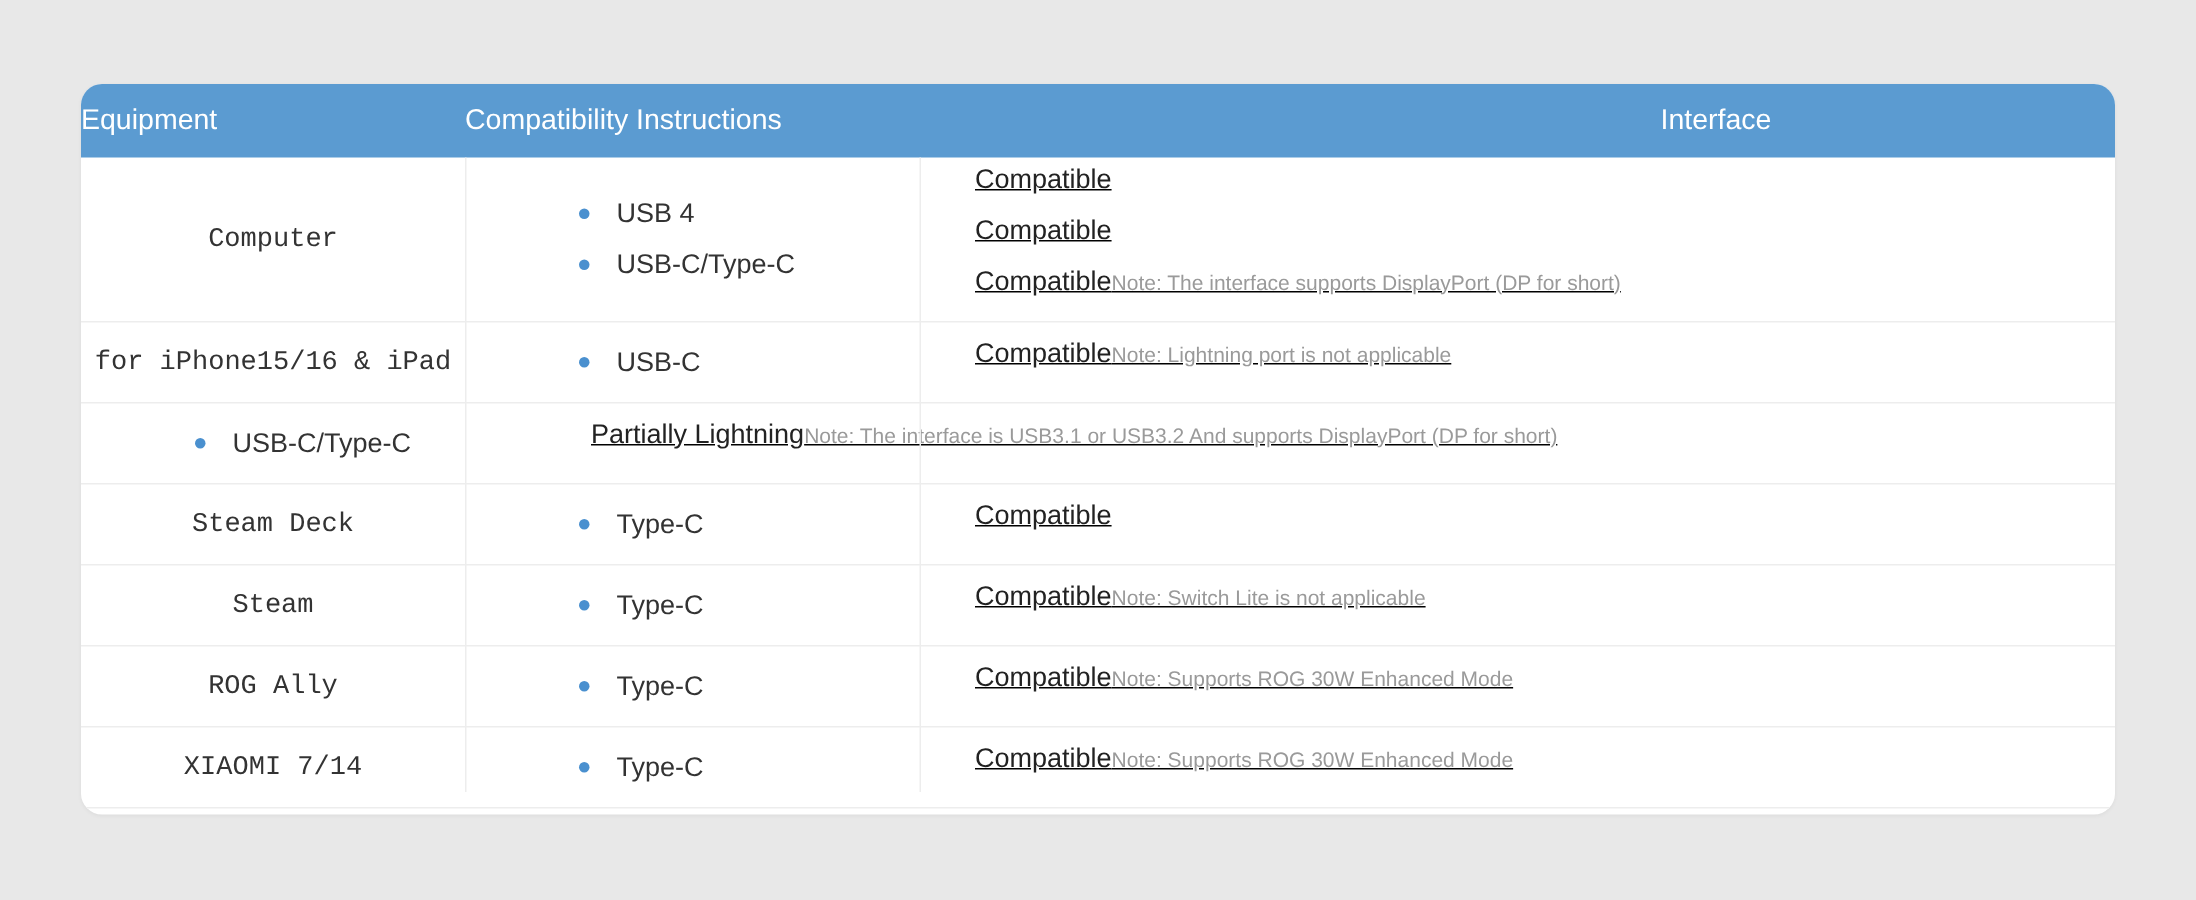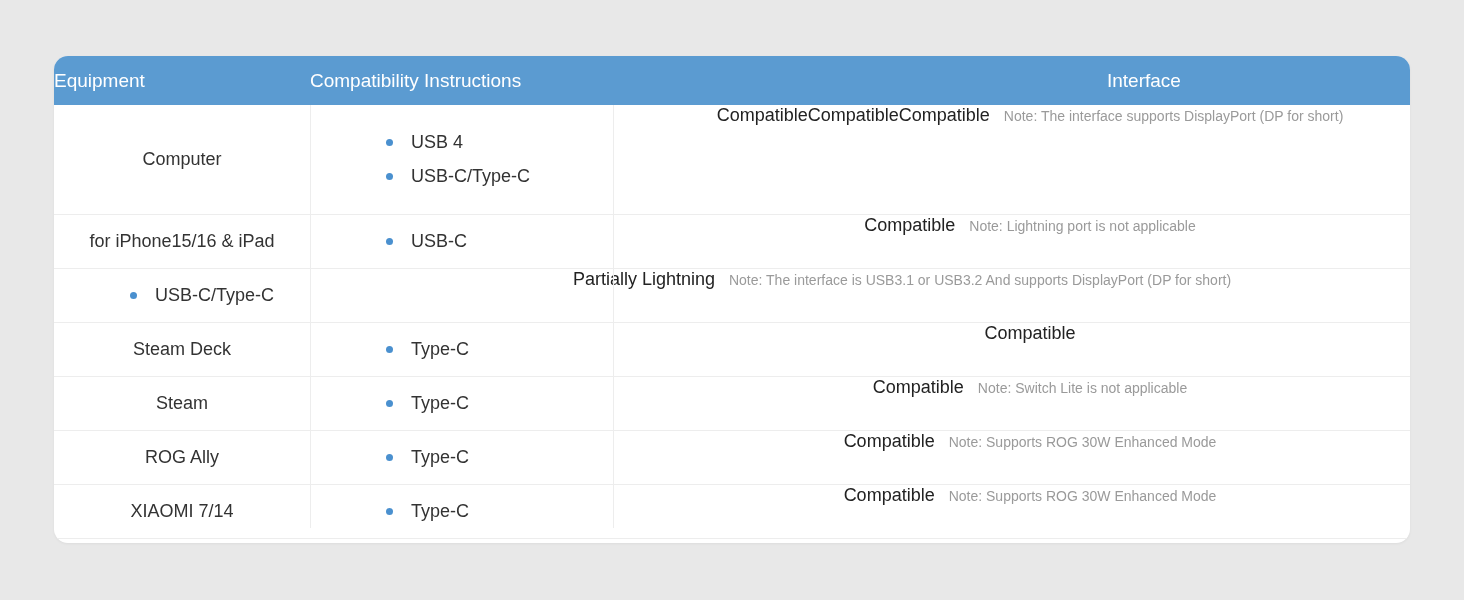--- a/index.html
+++ b/index.html
@@ -60,35 +60,38 @@
   .row.norm  { height: 54px; }
 
   .cell-equipment {
     width: 256px;
     display: flex;
     align-items: center;
     justify-content: center;
     font-size: 18px;
     color: #333333;
     box-sizing: border-box;
+    font-family: Liberation Mono, monospace;
   }
   .cell-interface {
     width: 303px;
     box-sizing: border-box;
     padding-left: 76px;
     display: flex;
     flex-direction: column;
     justify-content: center;
   }
   .cell-compat {
     flex: 1;
     box-sizing: border-box;
     padding-left: 37px;
     display: flex;
+    flex-direction: column;
     justify-content: center;
+    text-decoration: underline;
   }
   .iface-line {
     display: flex;
     align-items: center;
     height: 34px;
   }
   .bullet {
     width: 7px;
     height: 7px;
     border-radius: 50%;
@@ -107,21 +110,20 @@
     height: 34px;
     white-space: nowrap;
   }
   .compat-status {
     font-size: 18px;
     color: #222222;
   }
   .compat-note {
     font-size: 14px;
     color: #9a9a9a;
-    margin-left: 14px;
   }
   
   .vdiv {
     position: absolute;
     top: 0;
     width: 1px;
     background: #ededed;
   }
   .vdiv-1 { left: 256px; }
   .vdiv-2 { left: 559px; }

